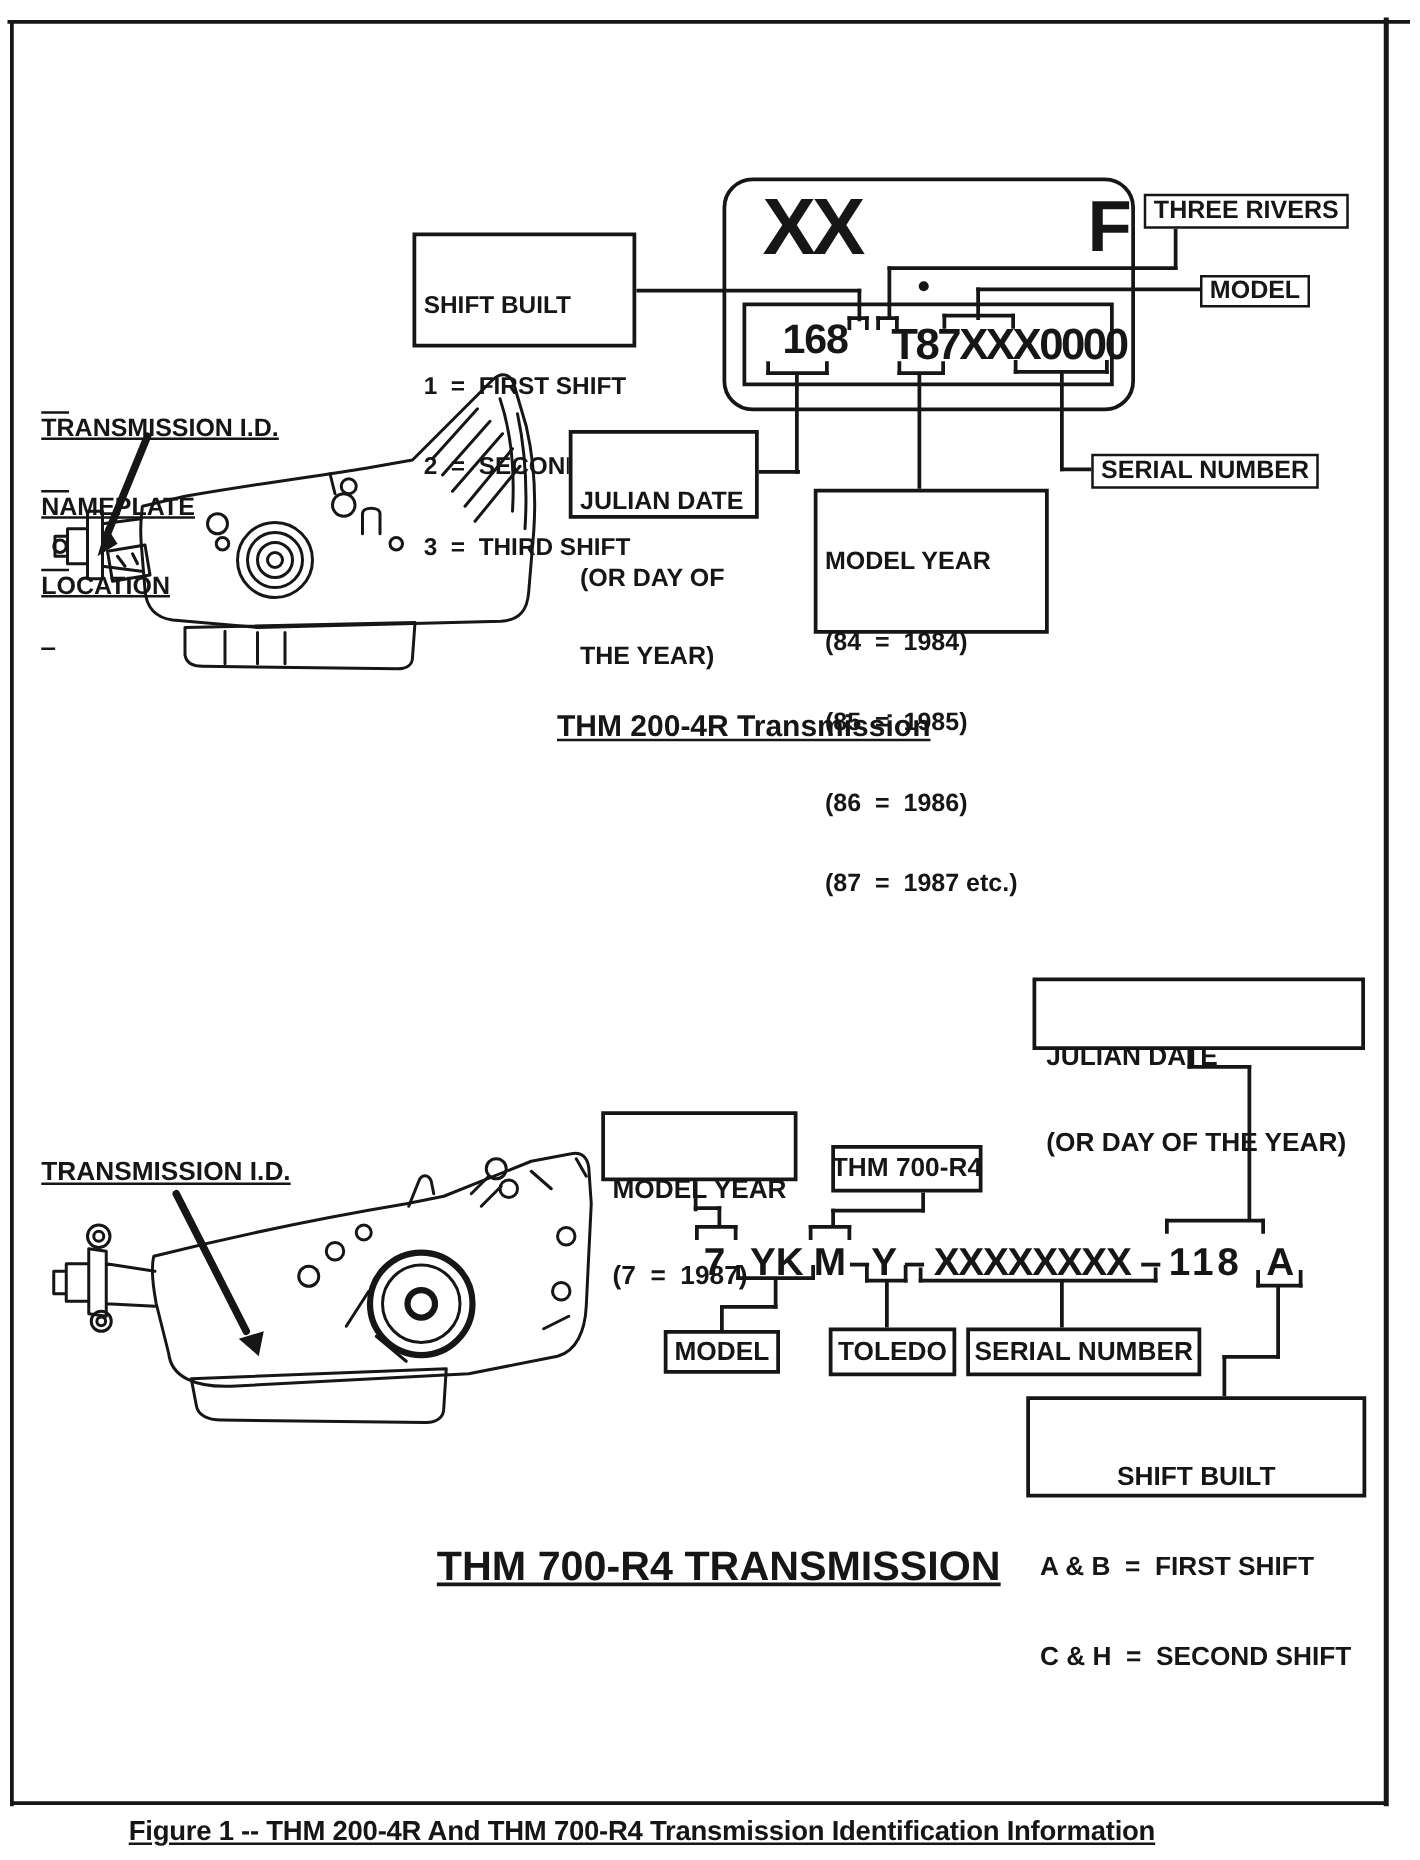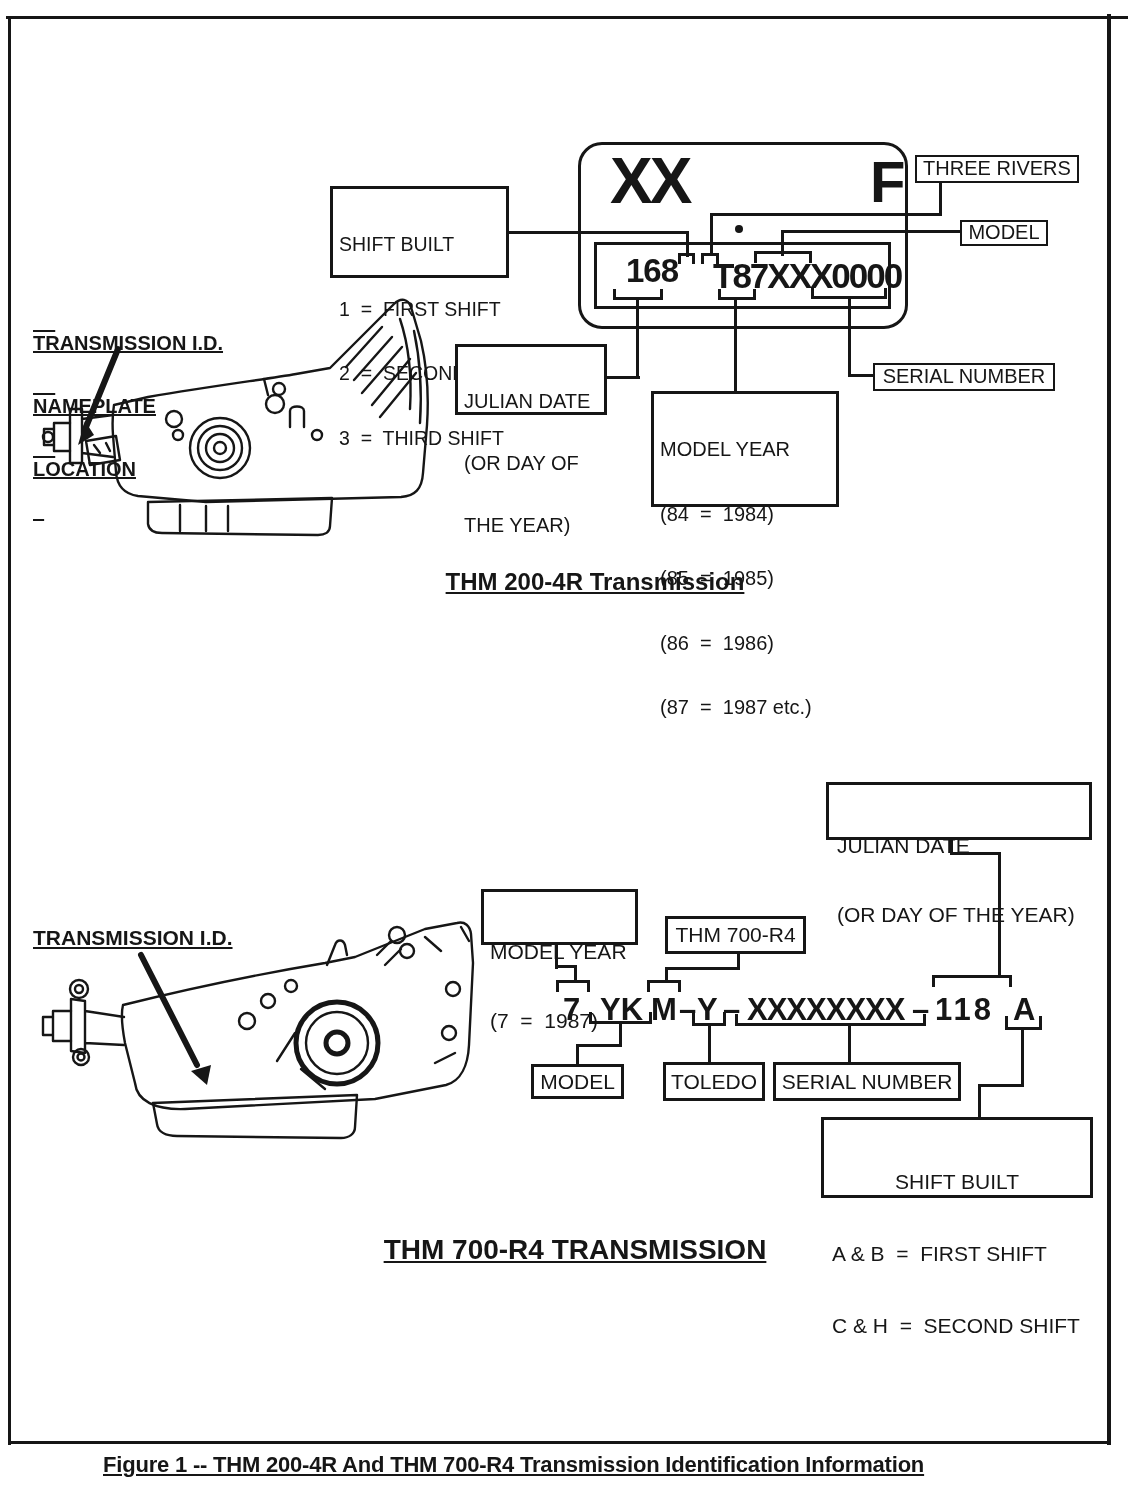--- a/index.html
+++ b/index.html
@@ -7,21 +7,21 @@
   html,body{ background:#ffffff; }
   body{ font-family:"Liberation Sans","DejaVu Sans",sans-serif; color:var(--ink); }
   #page{ position:relative; width:1136px; height:1488px; background:var(--paper); overflow:hidden; }
   .frame{ position:absolute; background:var(--ink); z-index:0; }
 
   .line{ position:absolute; background:var(--ink); z-index:2; }
   .brk-t{ position:absolute; border:3px solid var(--ink); border-bottom:none; background:transparent; z-index:2; }
   .brk-b{ position:absolute; border:3px solid var(--ink); border-top:none; background:transparent; z-index:2; }
 
   .box{ position:absolute; border:3px solid var(--ink); background:var(--paper); z-index:3;
-        font-weight:normal; font-size:20px; line-height:21.5px; padding:2px 6px; white-space:pre; }
+        font-weight:bold; font-size:20px; line-height:21.5px; padding:2px 6px; white-space:pre; }
   .box.thin{ border-width:2px; }
   .box.center{ display:flex; align-items:center; justify-content:center; text-align:center; }
 
   .lbl{ position:absolute; font-weight:bold; z-index:3; white-space:pre;text-decoration:underline; }
 
   .plate{ position:absolute; left:578px; top:142px; width:330px; height:187px;
           border:3px solid var(--ink); border-radius:24px; background:var(--paper); z-index:1; }
   .plate-inner{ position:absolute; left:594px; top:242px; width:297px; height:67px;
           border:3px solid var(--ink); background:var(--paper); z-index:2; }
   .stamp{ position:absolute; font-weight:bold; z-index:3; white-space:pre;margin-left:16px; }
@@ -142,21 +142,21 @@
   <div class="box" style="left:826px;top:782px;width:266px;height:58px;font-size:21px;line-height:23px;padding:3px 8px">
     <div>JULIAN DATE</div>
     <div>(OR DAY OF THE YEAR)</div>
   </div>
 
   <div class="box" style="left:481px;top:889px;width:157px;height:56px;font-size:21px;line-height:23px">
     <div>MODEL YEAR</div>
     <div>(7  =  1987)</div>
   </div>
 
-  <div class="box center" style="left:665px;top:916px;width:141px;height:38px;font-size:21px">THM 700-R4</div>
+  <div class="box center" style="left:665px;top:916px;width:121px;height:38px;font-size:21px">THM 700-R4</div>
 
   <div class="line" style="left:555px;top:942px;width:3px;height:27px"></div>
   <div class="line" style="left:555px;top:965px;width:22px;height:3px"></div>
   <div class="line" style="left:574px;top:965px;width:3px;height:17px"></div>
 
   <div class="line" style="left:737px;top:953px;width:3px;height:17px"></div>
   <div class="line" style="left:665px;top:967px;width:75px;height:3px"></div>
   <div class="line" style="left:665px;top:967px;width:3px;height:15px"></div>
 
   <div class="line" style="left:950px;top:839px;width:3px;height:16px"></div>
@@ -227,17 +227,17 @@
       <path d="M400,44 L416,58 M436,34 L444,48 M410,170 L430,160"></path>
       <path d="M302,72 L310,52 C312,46 318,46 320,52 L322,62"></path>
       <path d="M270,140 L252,168 M276,176 L300,196"></path>
     </g>
     <g>
       <path class="thick" d="M116,62 L172,172"></path>
       <polygon class="fill" points="182,192 186,172 166,178"></polygon>
     </g>
   </svg>
 
-  <div class="lbl" style="left:300px;top:1234px;width:550px;font-size:28px;text-align:center">THM 700-R4 TRANSMISSION</div>
+  <div class="lbl" style="left:300px;top:1234px;width:550px;font-size:33px;text-align:center">THM 700-R4 TRANSMISSION</div>
 
   <div class="lbl" style="left:103px;top:1452px;font-size:22px;letter-spacing:-0.2px">Figure 1 -- THM 200-4R And THM 700-R4 Transmission Identification Information</div>
 
 </div>
 
 </body></html>

